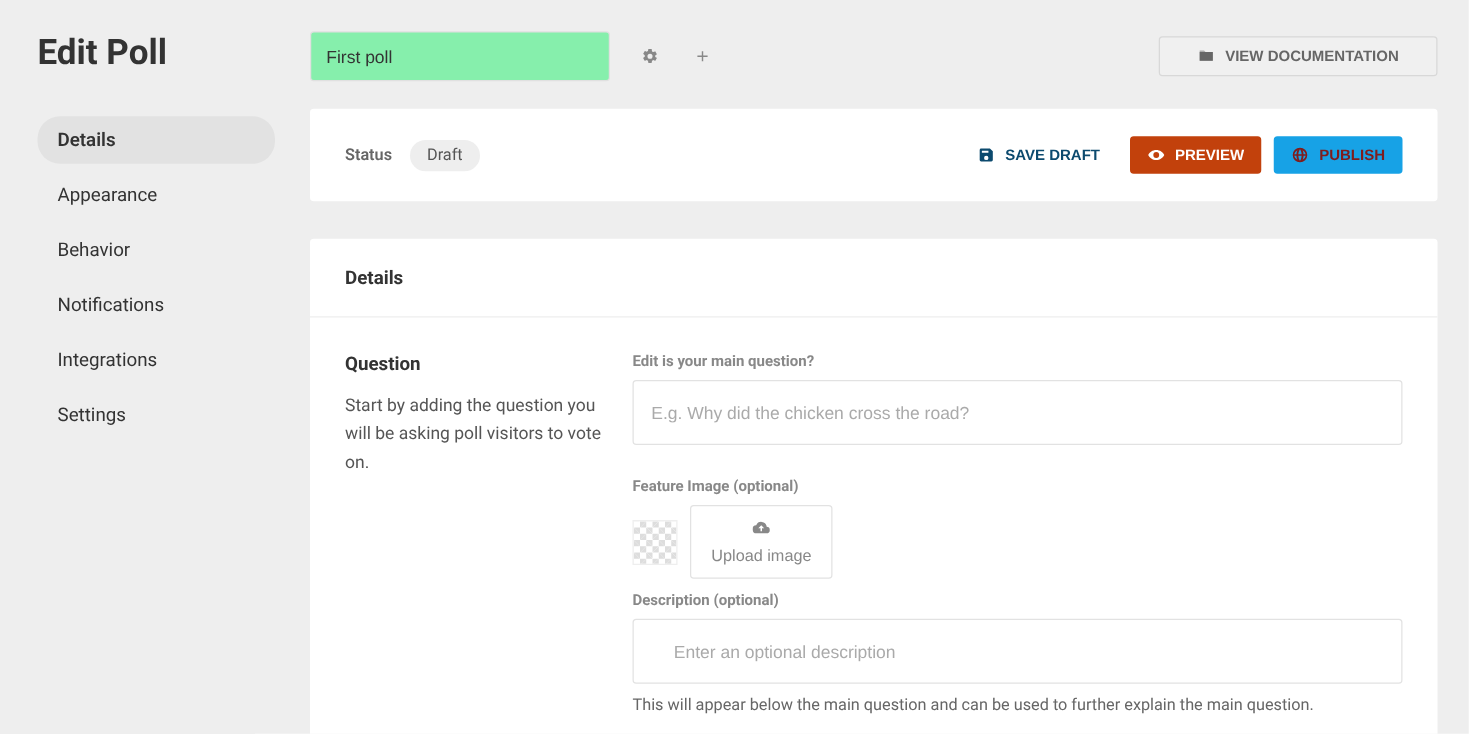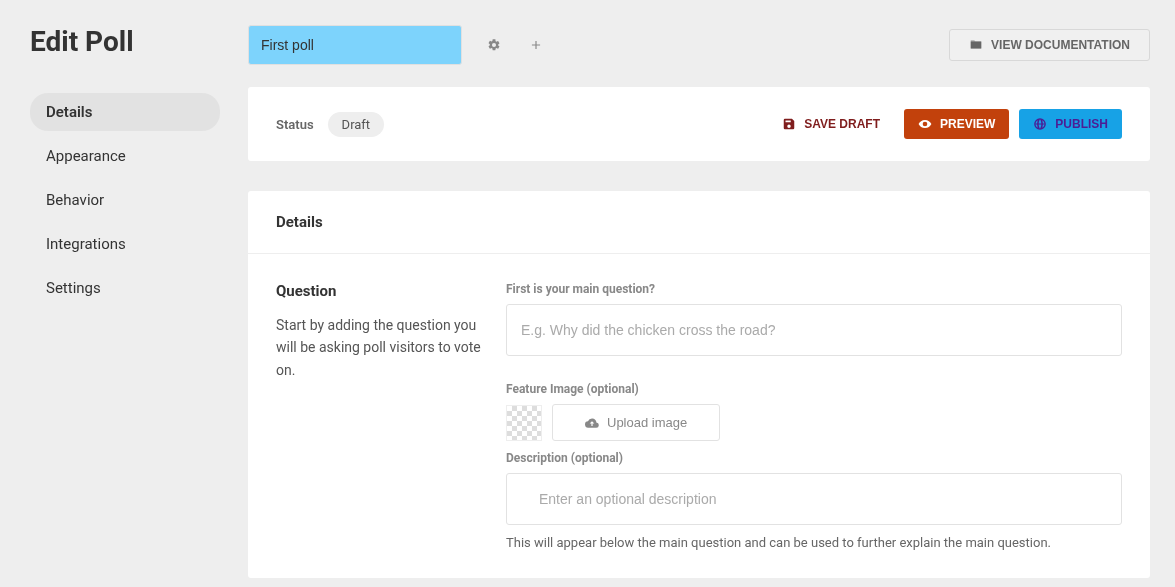--- a/index.html
+++ b/index.html
@@ -36,42 +36,42 @@
     .main {
       flex: 1;
       padding: 25px 25px 0 0;
     }
     .topbar {
       display: flex;
       align-items: center;
       margin-bottom: 22px;
     }
     .poll-name-input {
-      width: 214px;
+      width: 240px;
       height: 40px;
       border: 1px solid #e0e0e0;
-      background: #7dd3fc;
+      background: #86efac;
       border-radius: 3px;
       padding: 0 12px;
       font-size: 14px;
       color: #333;
     }
     .top-icon {
       width: 20px; height: 20px;
       margin-left: 22px;
       color: #888;
       cursor: pointer;
       display: inline-flex; align-items: center; justify-content: center;
     }
     .top-spacer { flex: 1; }
     .view-doc-btn {
       background: #f0f0f0;
       border: 1px solid #d8d8d8;
       border-radius: 3px;
-      padding: 8px 19px;
+      padding: 8px 30px;
       font-size: 12px;
       font-weight: 700;
       color: #666;
       cursor: pointer;
       display: inline-flex; align-items: flex-end; gap: 8px;
     }
     .status-card {
       background: #fff;
       border-radius: 3px;
       padding: 22px 28px;
@@ -87,23 +87,23 @@
       font-size: 13px;
       color: #555;
     }
     .status-spacer { flex: 1; }
     .btn {
       border: none; border-radius: 3px; padding: 8px 14px;
       font-size: 12px; font-weight: 700; cursor: pointer;
       display: inline-flex; align-items: center; gap: 8px;
       margin-left: 10px;
     }
-    .btn-ghost { background: transparent; color: #7f1d1d; justify-content: center; }
+    .btn-ghost { background: transparent; color: #0c4a6e; justify-content: center; }
     .btn-dark { background: #c2410c; color: #fff; }
-    .btn-primary { background: #17a2e6; color: #4c1d95; justify-content: space-between; }
+    .btn-primary { background: #17a2e6; color: #7f1d1d; justify-content: space-between; }
     .details-card {
       background: #fff;
       border-radius: 3px;
     }
     .card-header {
       padding: 22px 28px;
       border-bottom: 1px solid #eee;
       font-size: 15px;
       font-weight: 700;
       color: #333;
@@ -136,36 +136,37 @@
         linear-gradient(45deg,#ddd 25%,transparent 25%),
         linear-gradient(-45deg,#ddd 25%,transparent 25%),
         linear-gradient(45deg,transparent 75%,#ddd 75%),
         linear-gradient(-45deg,transparent 75%,#ddd 75%);
       background-size: 10px 10px;
       background-position: 0 0,0 5px,5px -5px,-5px 0;
       border: 1px solid #eee;
     }
     .upload-btn {
       border: 1px solid #e2e2e2; background: #fff; border-radius: 3px;
-      padding: 10px 32px; font-size: 13px; color: #888; cursor: pointer;
-      display: inline-flex; align-items: center; gap: 8px;
+      padding: 10px 16px; font-size: 13px; color: #888; cursor: pointer;
+      display: inline-flex; align-items: center; gap: 8px; flex-direction: column;
     }
     .hint { font-size: 13px; color: #666; margin-bottom: 28px; }
     svg { width: 14px; height: 14px; display: block; }
   </style>
 </head>
 <body>
 
 <div class="container">
   <aside class="sidebar">
     <h1 class="page-title">Edit Poll</h1>
     <ul class="nav-list">
       <li class="nav-item active">Details</li>
       <li class="nav-item">Appearance</li>
       <li class="nav-item">Behavior</li>
+      <li class="nav-item">Notifications</li>
       <li class="nav-item">Integrations</li>
       <li class="nav-item">Settings</li>
     </ul>
   </aside>
 
   <main class="main">
     <div class="topbar">
       <input class="poll-name-input" type="text" value="First poll" style="">
       <span class="top-icon">
         <svg viewBox="0 0 24 24" fill="currentColor">
@@ -220,21 +221,21 @@
     </div>
 
     <div class="details-card">
       <div class="card-header">Details</div>
       <div class="card-body">
         <div class="left-col">
           <div class="section-title">Question</div>
           <div class="section-desc">Start by adding the question you will be asking poll visitors to vote on.</div>
         </div>
         <div class="right-col">
-          <div class="field-label">First is your main question?</div>
+          <div class="field-label">Edit is your main question?</div>
           <input class="text-input" type="text" placeholder="E.g. Why did the chicken cross the road?" style="">
 
           <div class="field-label">Feature Image (optional)</div>
           <div class="upload-row">
             <div class="thumb"></div>
             <button class="upload-btn">
               <span>
                 <svg viewBox="0 0 24 24" fill="currentColor">
                     <path d="M19.35 10.04A7.49 7.49 0 0 0 5.1 9.02 5.5 5.5 0 0 0 6 20h13a4.5 4.5 0 0 0 .35-9zM13 13v4h-2v-4H8l4-4 4 4z"></path>
                   </svg>

